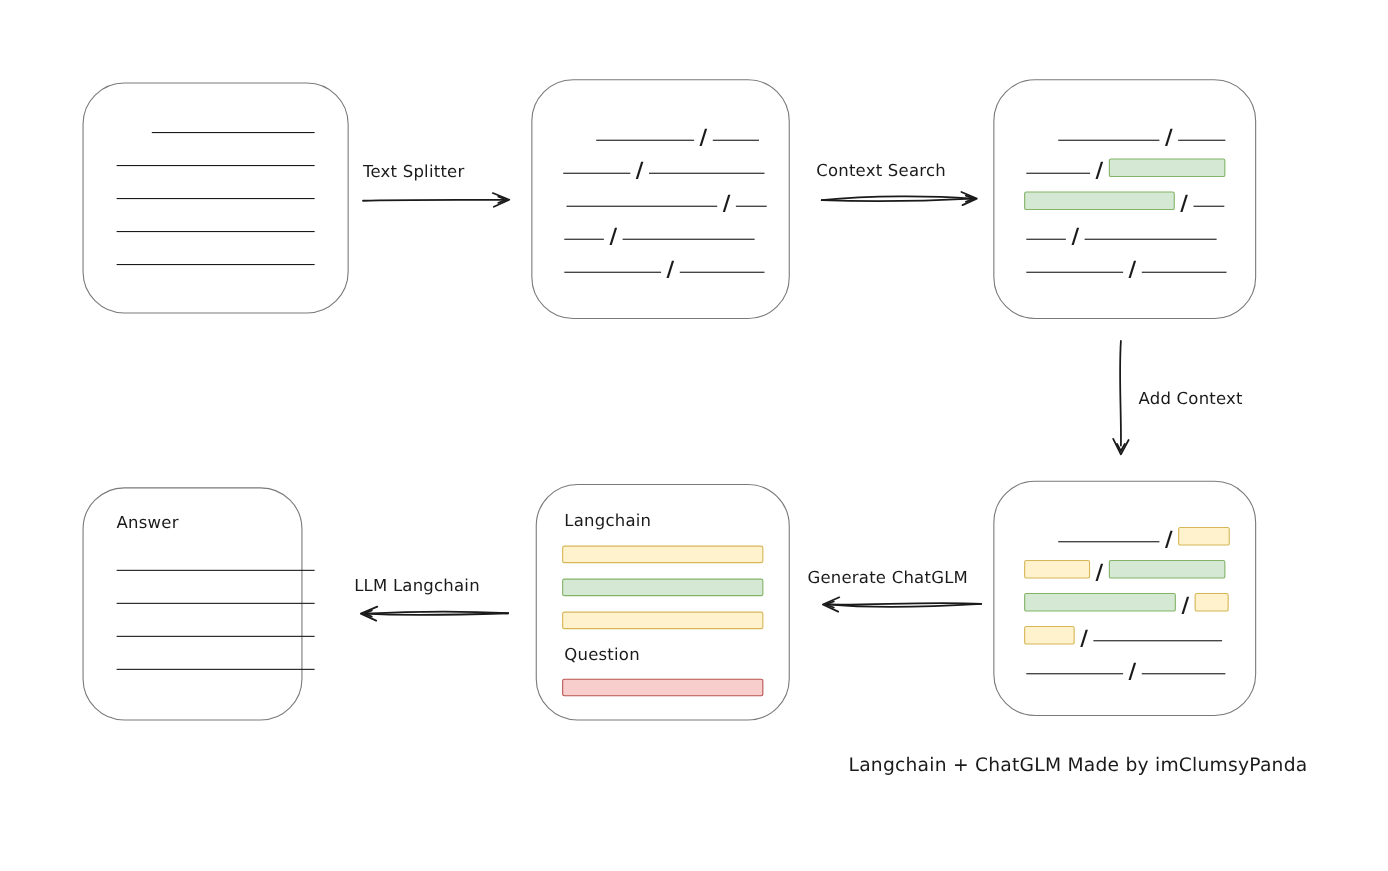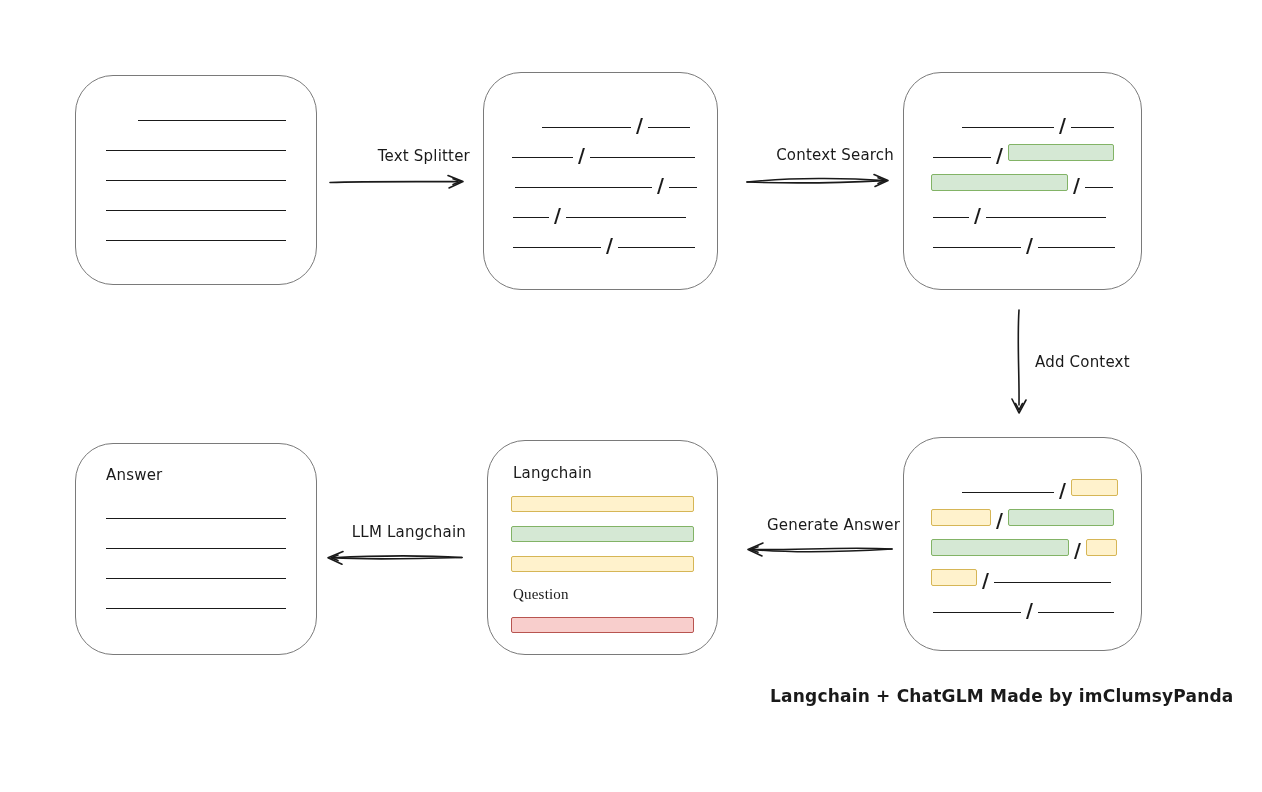--- a/index.html
+++ b/index.html
@@ -23,25 +23,25 @@
   .hl-green{background:var(--green-fill);border:1.6px solid var(--green-border);}
   .hl-yellow{background:var(--yellow-fill);border:1.6px solid var(--yellow-border);}
 
   .box-label{position:absolute;font-size:15px;letter-spacing:.2px;}
 
   .bar{height:16px;width:183px;margin-left:23px;border-radius:2px;box-sizing:border-box;}
   .bar-yellow{background:var(--yellow-fill);border:1.6px solid var(--yellow-border);}
   .bar-green{background:var(--green-fill);border:1.6px solid var(--green-border);}
   .bar-red{background:var(--red-fill);border:1.6px solid var(--red-border);}
 
-  .arrow-label{position:absolute;font-size:15px;text-align:right;letter-spacing:.2px;white-space:nowrap;}
+  .arrow-label{position:absolute;font-size:15px;text-align:left;letter-spacing:.2px;white-space:nowrap;}
   .arrow-svg{position:absolute;overflow:visible;}
   .arrow-svg path{stroke:var(--ink);stroke-width:1.6;fill:none;stroke-linecap:round;stroke-linejoin:round;}
 
-  .caption{position:absolute;font-size:17px;text-align:center;white-space:nowrap;letter-spacing:.2px;font-weight:bold;}
+  .caption{position:absolute;font-size:17px;text-align:center;white-space:nowrap;letter-spacing:.2px;}
 </style>
 </head>
 <body>
 
 <div class="canvas">
 
   <div class="node" style="left:75px;top:75px;width:242px;height:210px;">
     <div class="rows" style="padding-top:28px;">
         <div class="seg-row" style="margin-left: 62px;">
           <span class="seg-line" style="width: 148px;"></span>
@@ -166,50 +166,50 @@
           <span class="seg-line" style="width: 117px;"></span>
         </div>
         <div class="seg-row" style="margin-left: 29px;">
           <span class="seg-line" style="width: 88px;"></span>
           <span class="slash">/</span>
           <span class="seg-line" style="width: 76px;"></span>
         </div>
       </div>
   </div>
 
-  <div class="arrow-label" style="left:734px;top:516px;width:166px;">Generate Answer</div>
+  <div class="arrow-label" style="left:734px;top:516px;width:166px;">Generate ChatGLM</div>
   <svg class="arrow-svg" style="left:736px;top:537px;" width="162" height="24" viewBox="0 0 162 24">
     <path d="M156,12 C 110,9.5 55,13.5 16,12.5"></path>
     <path d="M156,12 C 110,14.8 55,16 16,12.5"></path>
     <path d="M27,6 L12,12.5 L26,19"></path>
     <path d="M22,9.8 L14.5,12.5 L22,15.3"></path>
   </svg>
 
   <div class="node" style="left:487px;top:440px;width:231px;height:215px;">
     <div class="box-label" style="left:25px;top:23px;">Langchain</div>
     <div style="position:absolute;top:55px;left:0;display:flex;flex-direction:column;gap:14px;">
         <div class="bar bar-yellow"></div>
         <div class="bar bar-green"></div>
         <div class="bar bar-yellow"></div>
       </div>
-    <div class="box-label" style="left:25px;top:145px;font-family:Liberation Serif, serif;">Question</div>
+    <div class="box-label" style="left:25px;top:145px;">Question</div>
     <div style="position:absolute;top:176px;left:0;display:flex;flex-direction:column;">
         <div class="bar bar-red"></div>
       </div>
   </div>
 
   <div class="arrow-label" style="left:322px;top:523px;width:144px;">LLM Langchain</div>
   <svg class="arrow-svg" style="left:318px;top:545px;" width="150" height="24" viewBox="0 0 150 24">
     <path d="M144,12.5 C 100,10 50,11 14,12.8"></path>
     <path d="M144,12.5 C 100,13.8 50,14.8 14,12.8"></path>
     <path d="M25,6.5 L10,12.8 L24,19.2"></path>
     <path d="M20,10 L13,12.8 L20,15.6"></path>
   </svg>
 
-  <div class="node" style="left:75px;top:443px;width:242px;height:212px;">
+  <div class="node" style="left:75px;top:443px;width:200px;height:212px;">
     <div class="box-label" style="left:30px;top:22px;">Answer</div>
     <div class="rows" style="position:absolute;top:58px;left:0;">
         <div class="seg-row" style="margin-left: 30px;">
           <span class="seg-line" style="width: 180px;"></span>
         </div>
         <div class="seg-row" style="margin-left: 30px;">
           <span class="seg-line" style="width: 180px;"></span>
         </div>
         <div class="seg-row" style="margin-left: 30px;">
           <span class="seg-line" style="width: 180px;"></span>

